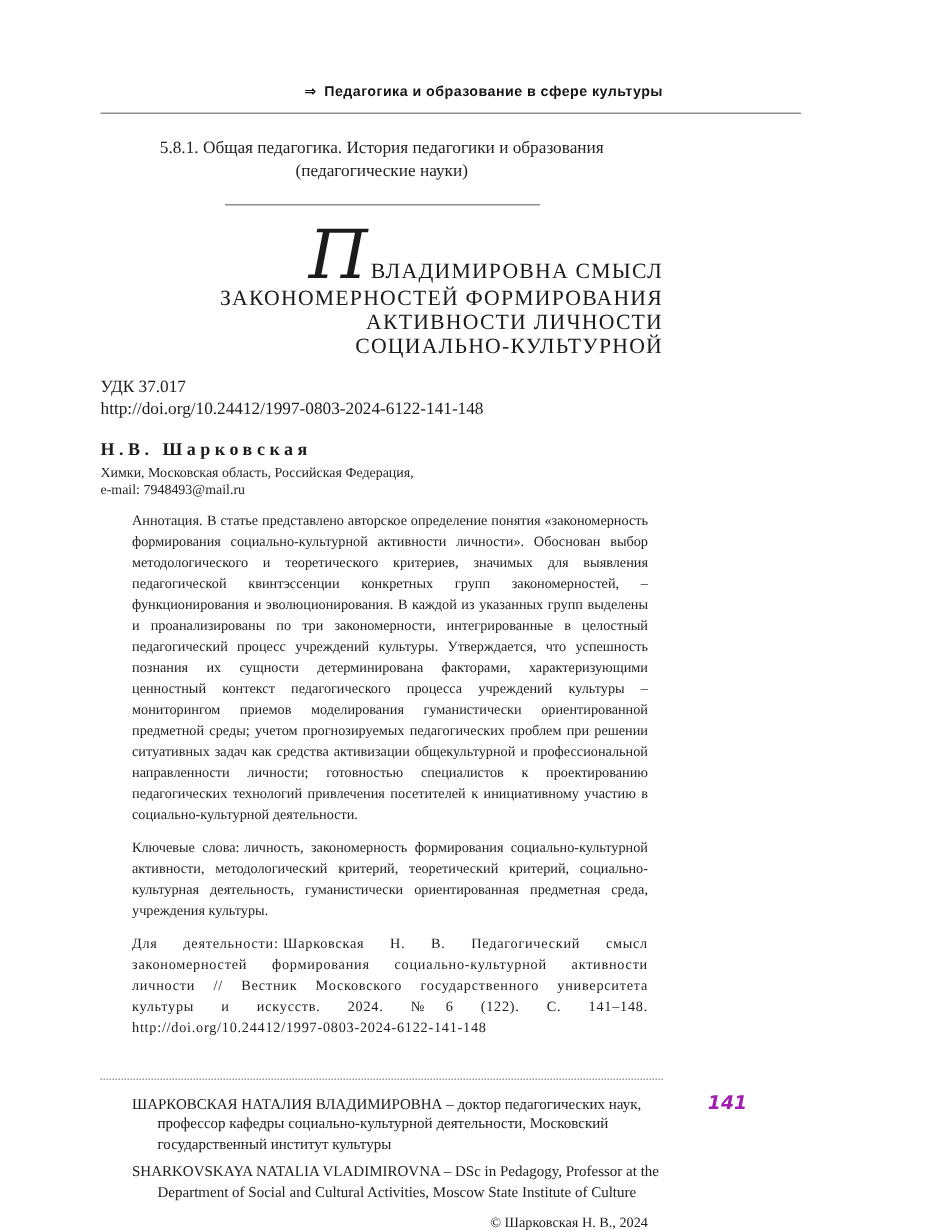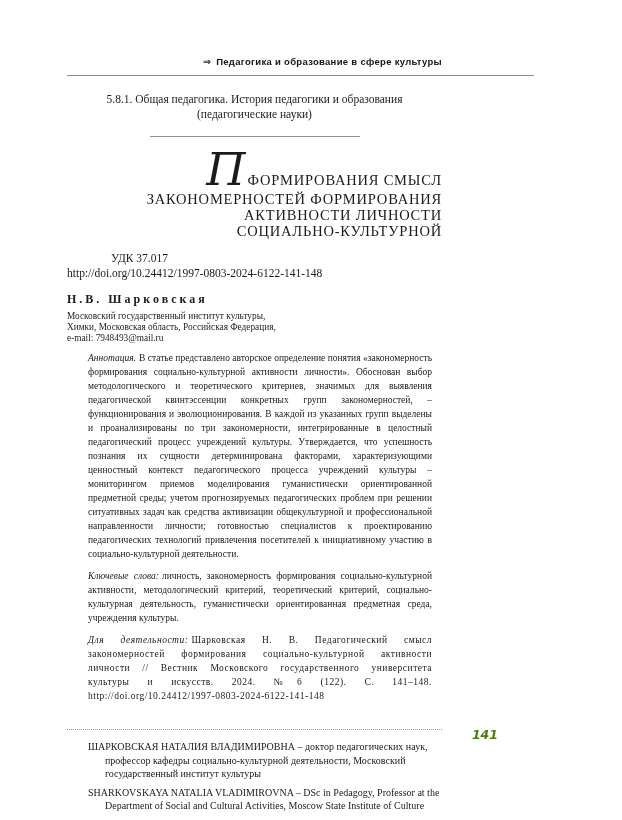--- a/index.html
+++ b/index.html
@@ -65,41 +65,41 @@
     font-weight: normal;
   }
   .title-line {
     font-size: 14.5px;
     letter-spacing: 0.8px;
     line-height: 16px;
     font-weight: normal;
   }
 
   
-  .udc   { margin-top: 12px; font-size: 11.5px; line-height: 15px; margin-left: 44px; }
+  .udc   { margin-top: 12px; font-size: 11.5px; line-height: 15px; }
   .doi   { font-size: 11.5px; line-height: 15px; }
   .author {
     margin-top: 11px;
     font-weight: bold;
     font-size: 12px;
     letter-spacing: 3px;
   }
   .affiliation { margin-top: 4px; font-size: 9.3px; line-height: 10.8px; color: #242424; }
   .em { }
 
   
   .abstract-block {
     margin: 8px 10px 0 21px;
     text-align: justify;
     font-size: 9.5px;
     line-height: 14px;
     color: #202020;
   }
   .abstract-block .para + .para { margin-top: 8px; }
-  .lead { font-style: italic; margin-right: 3px; }
+  .lead { margin-right: 3px; }
   .citation-para { letter-spacing: 0.5px; word-spacing: 1.5px; }
 
   
   .dotted-rule {
     margin-top: 26px;
     border-top: 1px dotted #9a9a9a;
     height: 0;
   }
   .bio { margin-top: 10px; font-size: 10px; line-height: 13.5px; color: #202020; }
   .bio .bio-para {
@@ -114,21 +114,21 @@
     font-size: 9.5px;
   }
   .page-number {
     position: absolute;
     right: 36px;
     top: 727px;
     font-family: "DejaVu Sans", "Liberation Sans", sans-serif;
     font-weight: bold;
     font-style: italic;
     font-size: 12.5px;
-    color: #4d7c0f;
+    color: #a21caf;
   }
 </style>
 </head>
 <body>
 
 <div class="page">
 
   <div class="header-text">
     <span class="arrow">⇒</span><span>Педагогика и образование в сфере культуры</span>
   </div>
@@ -161,33 +161,32 @@
 
     <div class="section-heading">
       <div>5.8.1. Общая педагогика. История педагогики и образования</div>
       <div>(педагогические науки)</div>
     </div>
     <div class="heading-rule"></div>
 
     <h1 class="title">
       <span class="title-first">
         <span class="dropcap">П</span>
-        <span class="title-line">ФОРМИРОВАНИЯ СМЫСЛ</span>
+        <span class="title-line">ВЛАДИМИРОВНА СМЫСЛ</span>
       </span>
       <span class="title-line" style="display:block">ЗАКОНОМЕРНОСТЕЙ ФОРМИРОВАНИЯ</span>
       <span class="title-line" style="display:block">АКТИВНОСТИ ЛИЧНОСТИ</span>
       <span class="title-line" style="display:block">СОЦИАЛЬНО-КУЛЬТУРНОЙ</span>
     </h1>
 
     <div class="udc">УДК 37.017</div>
     <div class="doi">http://doi.org/10.24412/1997-0803-2024-6122-141-148</div>
 
     <div class="author">Н.В. Шарковская</div>
     <div class="affiliation">
-      <div>Московский государственный институт культуры,</div>
       <div>Химки, Московская область, Российская Федерация,</div>
       <div>
         <span class="em">e-mail:</span>
         <span>7948493@mail.ru</span>
       </div>
     </div>
 
     <div class="abstract-block">
       <p class="para"><span class="lead">Аннотация.</span><span>В статье представлено авторское определение понятия «закономерность формирования социально-культурной активности личности». Обоснован выбор методологического и теоретического критериев, значимых для выявления педагогической квинтэссенции конкретных групп закономерностей, – функционирования и эволюционирования. В каждой из указанных групп выделены и проанализированы по три закономерности, интегрированные в целостный педагогический процесс учреждений культуры. Утверждается, что успешность познания их сущности детерминирована факторами, характеризующими ценностный контекст педагогического процесса учреждений культуры – мониторингом приемов моделирования гуманистически ориентированной предметной среды; учетом прогнозируемых педагогических проблем при решении ситуативных задач как средства активизации общекультурной и профессиональной направленности личности; готовностью специалистов к проектированию педагогических технологий привлечения посетителей к инициативному участию в социально-культурной деятельности.</span></p>
       <p class="para"><span class="lead">Ключевые слова:</span><span>личность, закономерность формирования социально-культурной активности, методологический критерий, теоретический критерий, социально-культурная деятельность, гуманистически ориентированная предметная среда, учреждения культуры.</span></p>

